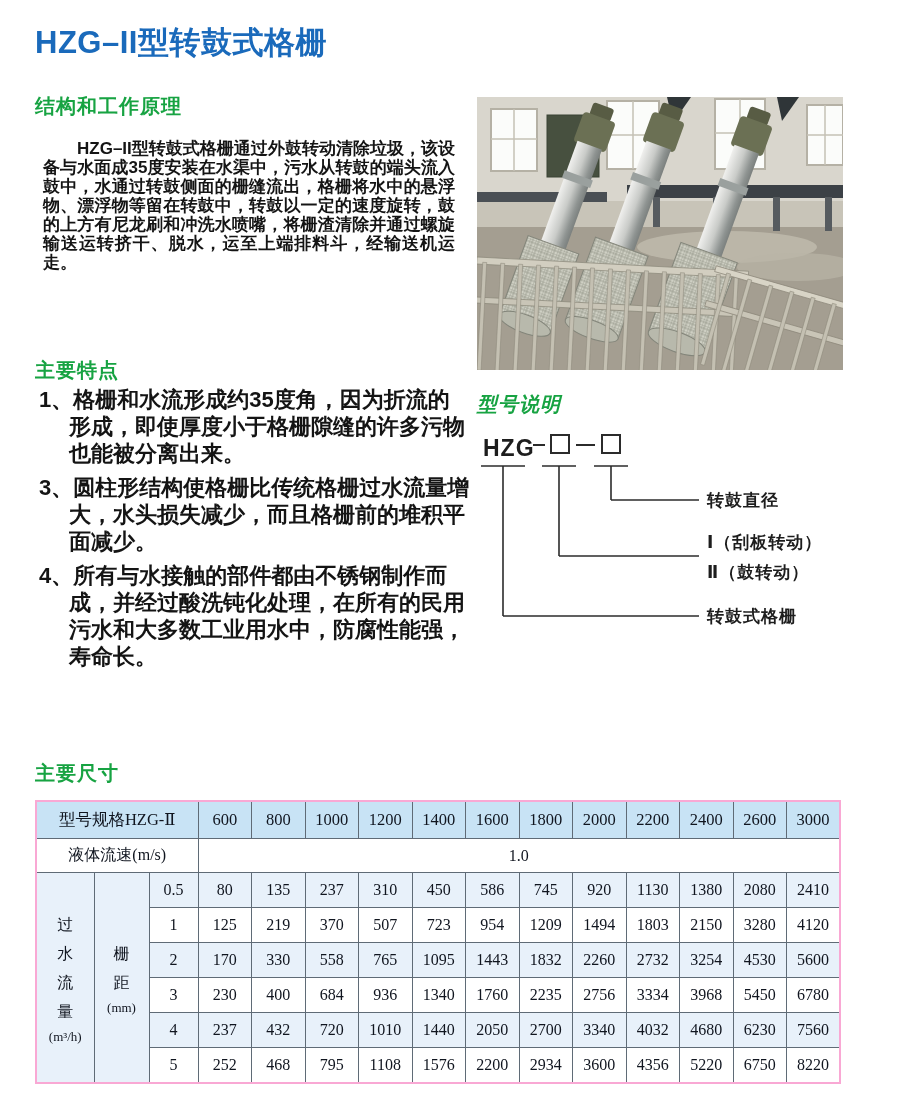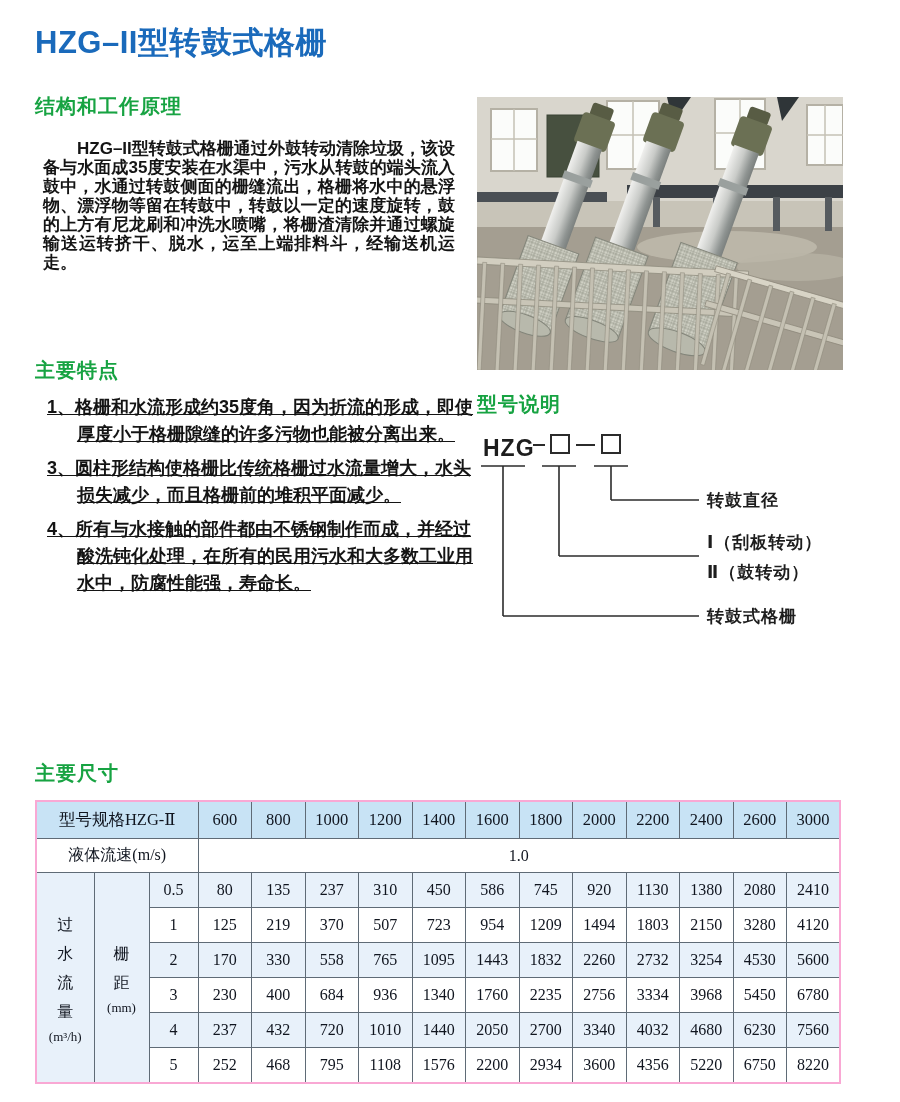--- a/index.html
+++ b/index.html
@@ -5,29 +5,29 @@
   html,body{margin:0;padding:0;background:#fff;}
   .page{position:relative;width:900px;height:1102px;background:#ffffff;overflow:hidden;
         font-family:"Liberation Sans","DejaVu Sans",sans-serif;}
 
   .title{position:absolute;left:35px;top:22px;margin:0;font-size:31px;font-weight:700;
          color:#1a6abb;letter-spacing:0.5px;}
 
   .green-h{position:absolute;margin:0;font-size:20px;font-weight:700;color:#17a342;letter-spacing:1px;}
   .h-principle{left:35px;top:93px;}
   .h-features{left:35px;top:357px;}
-  .h-model{left:477px;top:391px;}
+  .h-model{left:477px;top:391px;font-style:italic;}
   .h-dims{left:35px;top:760px;}
 
   .body-text{position:absolute;left:35px;top:131px;width:412px;margin:8px;
              font-size:17px;line-height:19px;font-weight:700;color:#141414;
              text-indent:2em;text-align:justify;}
 
-  .features{position:absolute;left:35px;top:382px;width:432px;margin:12px;padding:0;list-style:none;
-            font-size:18px;line-height:27px;font-weight:700;color:#141414;text-decoration:underline;}
+  .features{position:absolute;left:35px;top:382px;width:432px;margin:4px;padding:0;list-style:none;
+            font-size:22px;line-height:27px;font-weight:700;color:#141414;}
   .features li{margin:0 0 7px 0;padding-left:30px;text-indent:-30px;}
 
   .photo{position:absolute;left:477px;top:97px;width:366px;height:273px;overflow:hidden;}
   .photo svg{display:block;}
 
   .model-diagram{position:absolute;left:477px;top:426px;width:392px;height:208px;text-decoration:underline;}
   .model-diagram text{fill:#1d1d1d;font-weight:700;}
   .model-diagram .hzg{font-size:23px;letter-spacing:1px;}
   .model-diagram .lbl{font-size:17px;letter-spacing:1px;}
   .model-diagram line,.model-diagram rect{stroke:#2b2b2b;fill:none;}

